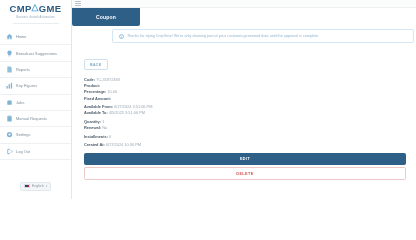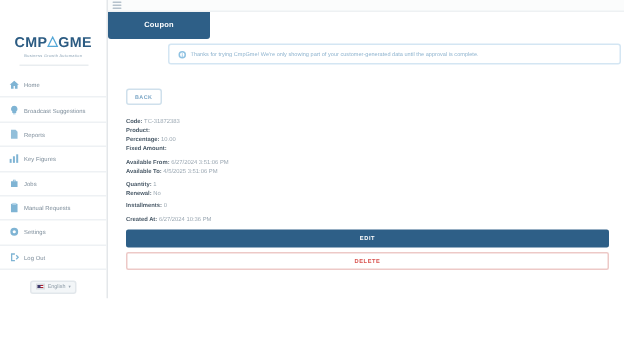--- a/index.html
+++ b/index.html
@@ -12,21 +12,21 @@
   .app { display: flex; width: 416px; height: 199px; }
 
   
   .sidebar {
     width: 72px; height: 199px;
     background: #ffffff;
     border-right: 1px solid #e4e7ea;
     display: flex; flex-direction: column;
     position: relative;
   }
-  .logo-wrap { padding: 24px 4px 5px 4px; text-align: center; }
+  .logo-wrap { padding: 4px 4px 5px 4px; text-align: center; }
   .logo-text {
     font-size: 9.5px; font-weight: 700; letter-spacing: .3px;
     color: #2f5f86; line-height: 1;
     display: flex; align-items: center; justify-content: center; gap: 0px;
   }
   .logo-text .a { color: #2b5b82; }
   .logo-flame { color: #55a8d8; font-size: 9px; position: relative; top: -1px; }
   .logo-tag {
     font-size: 2.6px; color: #8fa6b8; margin-top: 2.5px;
     letter-spacing: .2px; white-space: nowrap;

